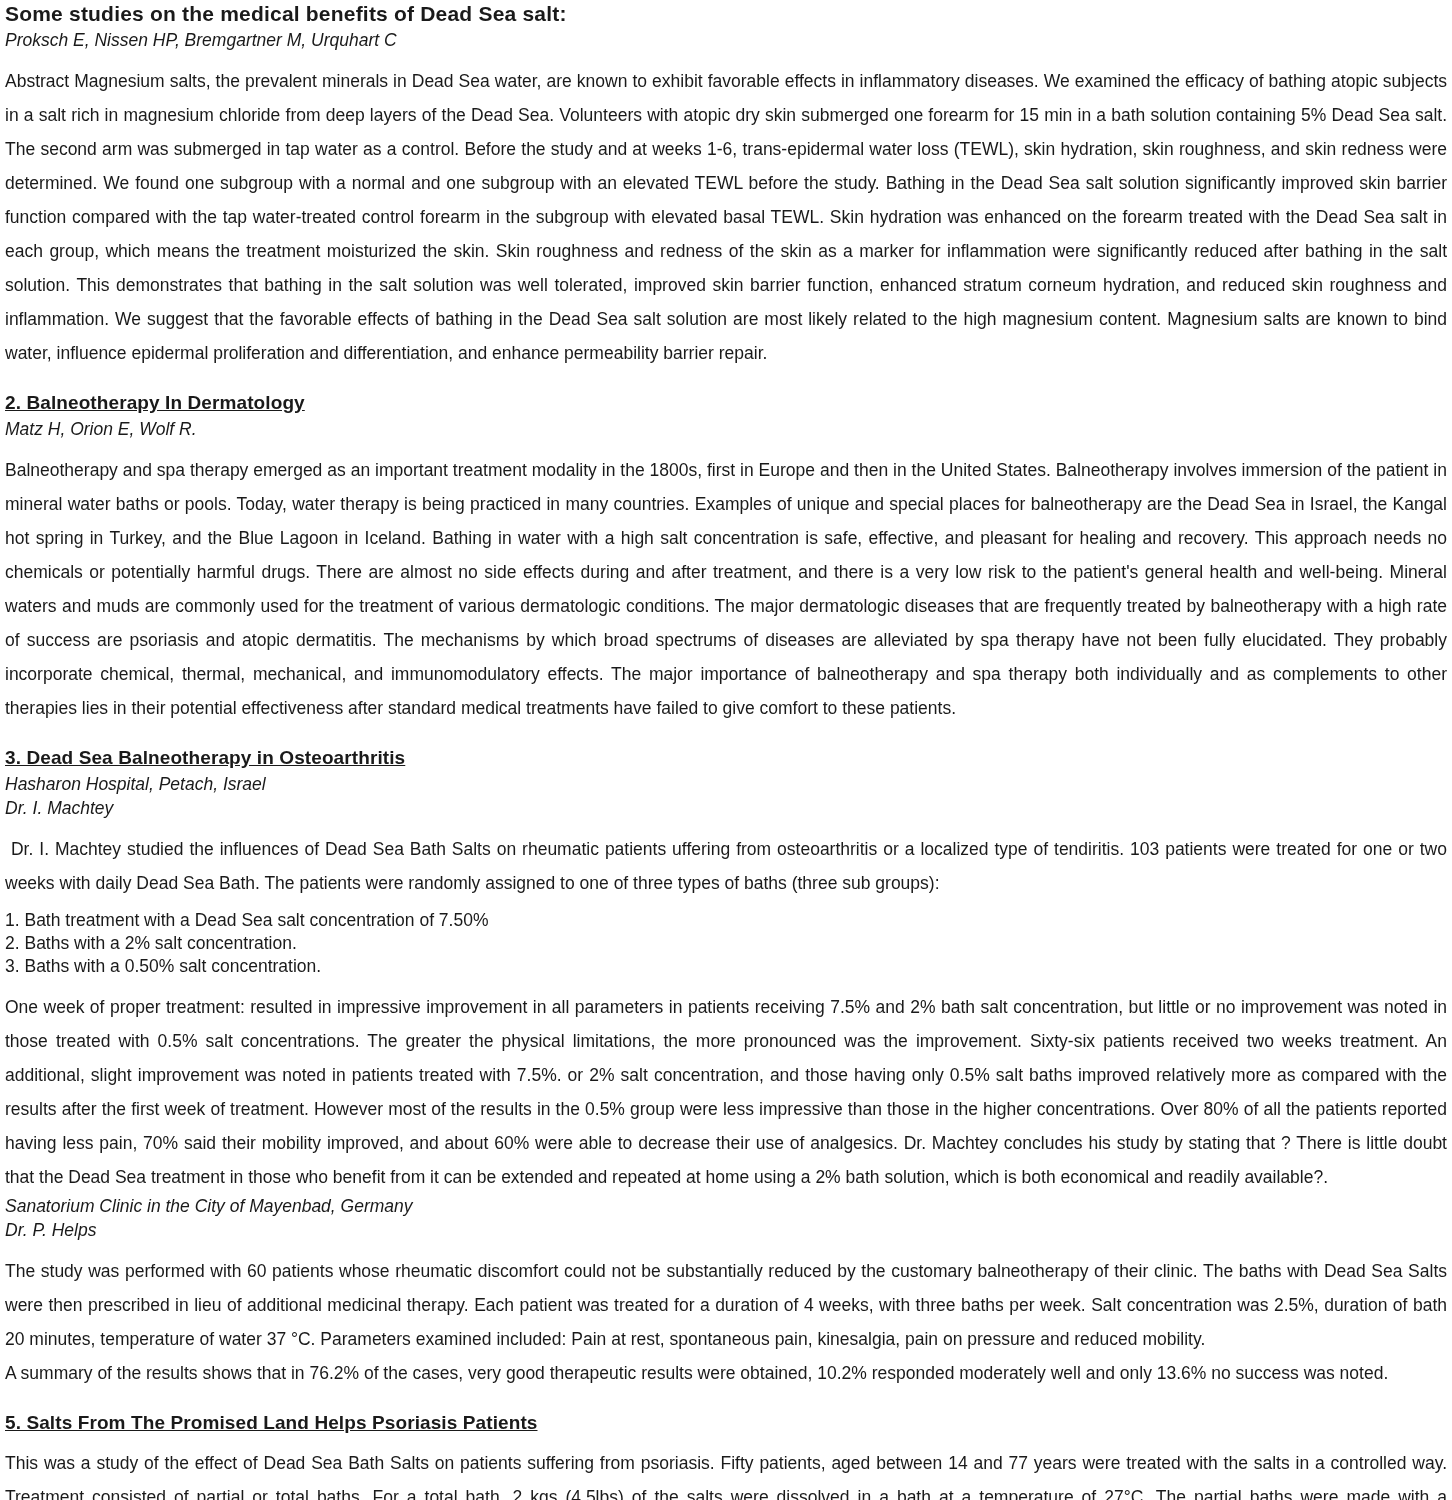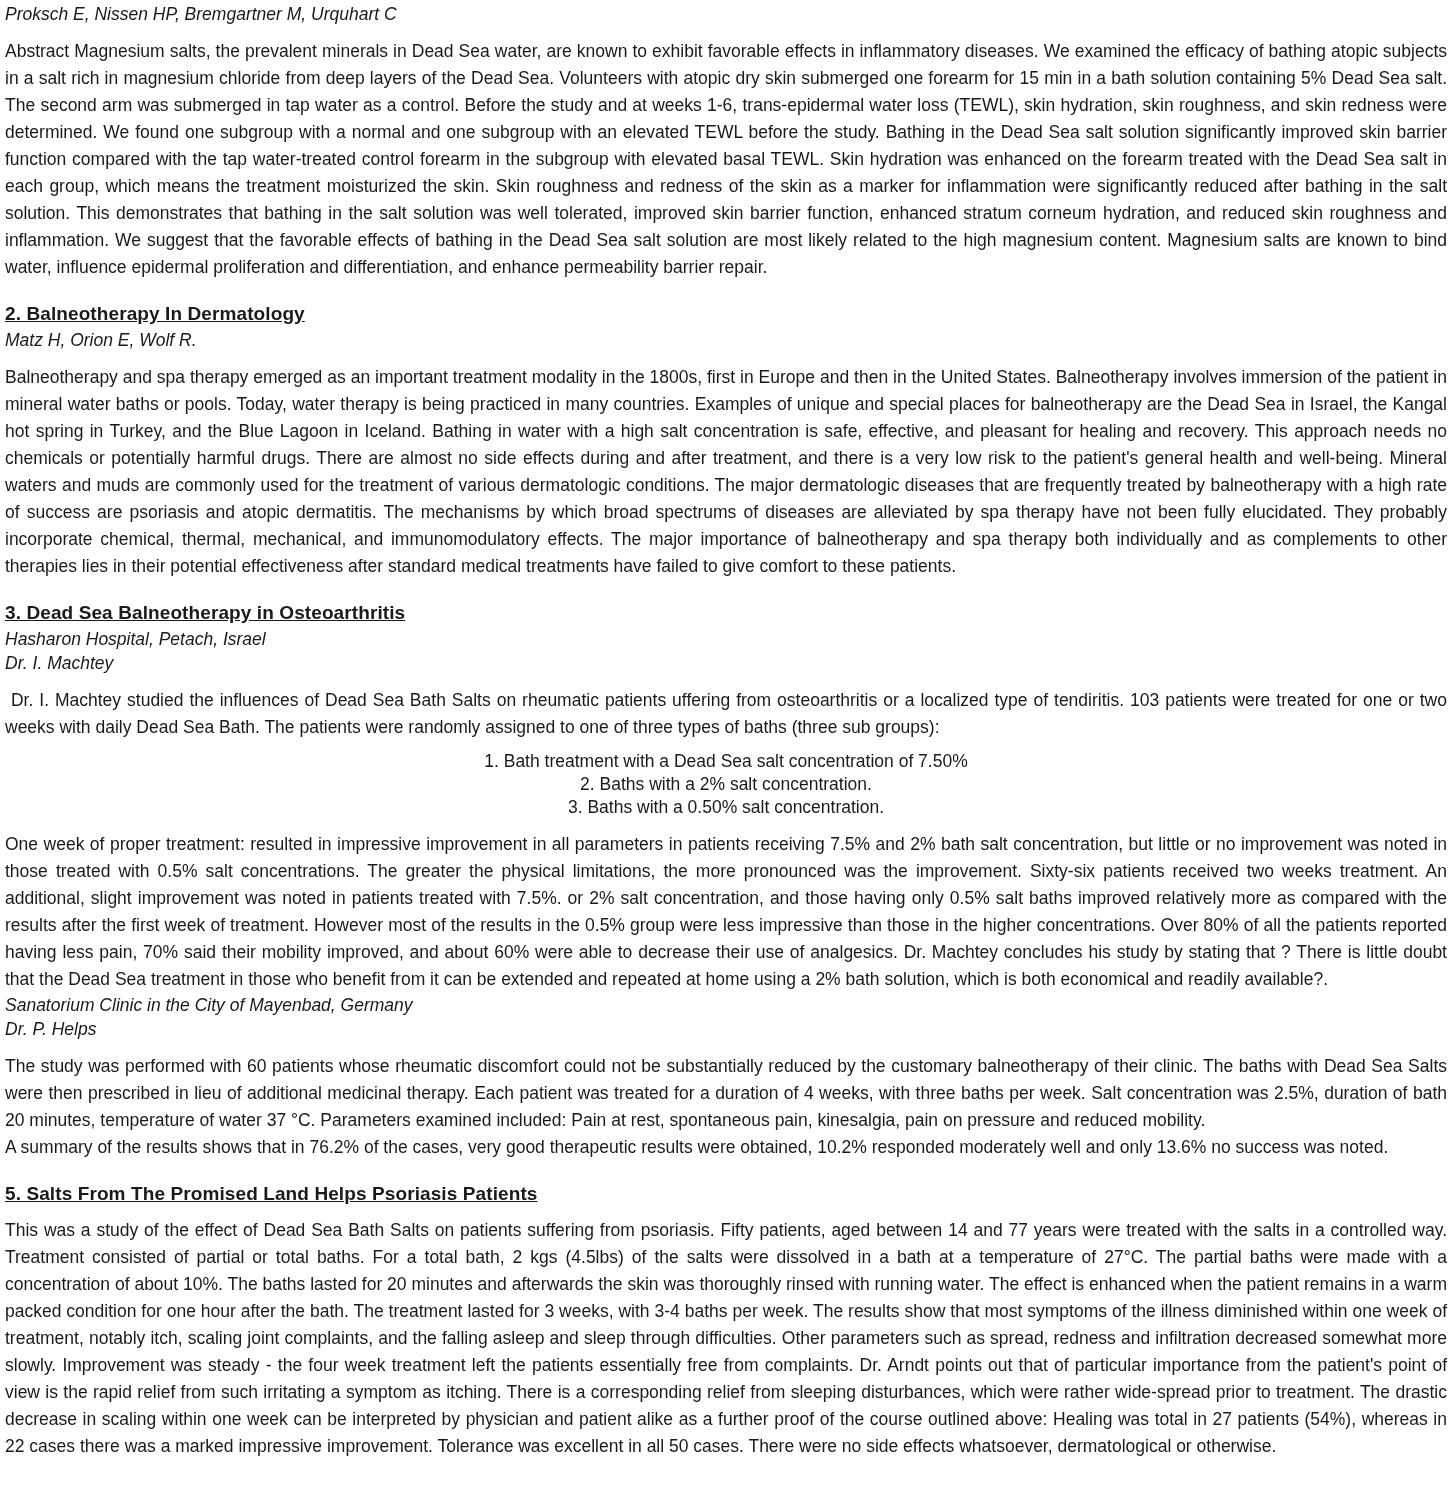--- a/index.html
+++ b/index.html
@@ -29,36 +29,37 @@
     margin: 22px 0 3px 0;
     letter-spacing: 0.1px;
   }
   .byline {
     font-size: 17.5px;
     line-height: 24px;
     font-style: italic;
   }
   .para {
     font-size: 17.5px;
-    line-height: 27px;
+    line-height: 34px;
     text-align: justify;
     margin: 12px 0 0 0;
     white-space: pre-wrap;
   }
   .para.tight {
     line-height: 23px;
-    text-align: center;
+    text-align: left;
     margin-top: 9px;
   }
 </style>
 </head>
 <body>
 
 <div class="doc">
 
+  <div class="title">Some studies on the medical benefits of Dead Sea salt:</div>
 
   <section>
     <div class="byline">Proksch E, Nissen HP, Bremgartner M, Urquhart C</div>
     <div class="para">Abstract Magnesium salts, the prevalent minerals in Dead Sea water, are known to exhibit favorable effects in inflammatory diseases. We examined the efficacy of bathing atopic subjects in a salt rich in magnesium chloride from deep layers of the Dead Sea. Volunteers with atopic dry skin submerged one forearm for 15 min in a bath solution containing 5% Dead Sea salt. The second arm was submerged in tap water as a control. Before the study and at weeks 1-6, trans-epidermal water loss (TEWL), skin hydration, skin roughness, and skin redness were determined. We found one subgroup with a normal and one subgroup with an elevated TEWL before the study. Bathing in the Dead Sea salt solution significantly improved skin barrier function compared with the tap water-treated control forearm in the subgroup with elevated basal TEWL. Skin hydration was enhanced on the forearm treated with the Dead Sea salt in each group, which means the treatment moisturized the skin. Skin roughness and redness of the skin as a marker for inflammation were significantly reduced after bathing in the salt solution. This demonstrates that bathing in the salt solution was well tolerated, improved skin barrier function, enhanced stratum corneum hydration, and reduced skin roughness and inflammation. We suggest that the favorable effects of bathing in the Dead Sea salt solution are most likely related to the high magnesium content. Magnesium salts are known to bind water, influence epidermal proliferation and differentiation, and enhance permeability barrier repair.</div>
   </section>
 
   <section>
     <div class="section-heading">2. Balneotherapy In Dermatology</div>
     <div class="byline">Matz H, Orion E, Wolf R.</div>
     <div class="para">Balneotherapy and spa therapy emerged as an important treatment modality in the 1800s, first in Europe and then in the United States. Balneotherapy involves immersion of the patient in mineral water baths or pools. Today, water therapy is being practiced in many countries. Examples of unique and special places for balneotherapy are the Dead Sea in Israel, the Kangal hot spring in Turkey, and the Blue Lagoon in Iceland. Bathing in water with a high salt concentration is safe, effective, and pleasant for healing and recovery. This approach needs no chemicals or potentially harmful drugs. There are almost no side effects during and after treatment, and there is a very low risk to the patient's general health and well-being. Mineral waters and muds are commonly used for the treatment of various dermatologic conditions. The major dermatologic diseases that are frequently treated by balneotherapy with a high rate of success are psoriasis and atopic dermatitis. The mechanisms by which broad spectrums of diseases are alleviated by spa therapy have not been fully elucidated. They probably incorporate chemical, thermal, mechanical, and immunomodulatory effects. The major importance of balneotherapy and spa therapy both individually and as complements to other therapies lies in their potential effectiveness after standard medical treatments have failed to give comfort to these patients.</div>

